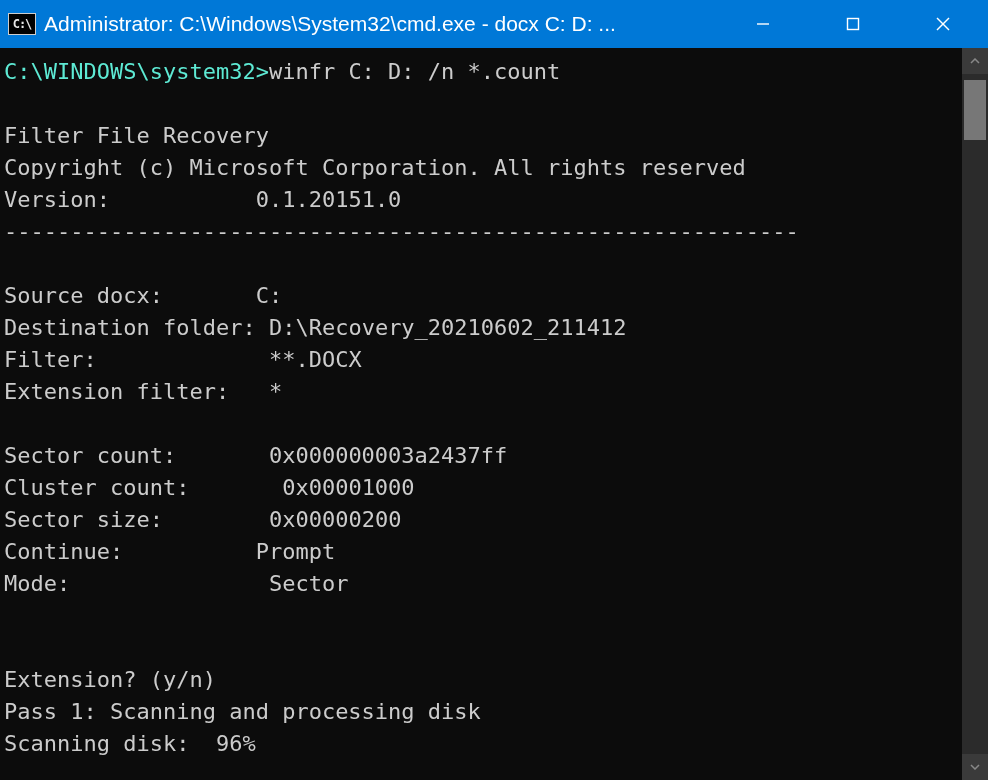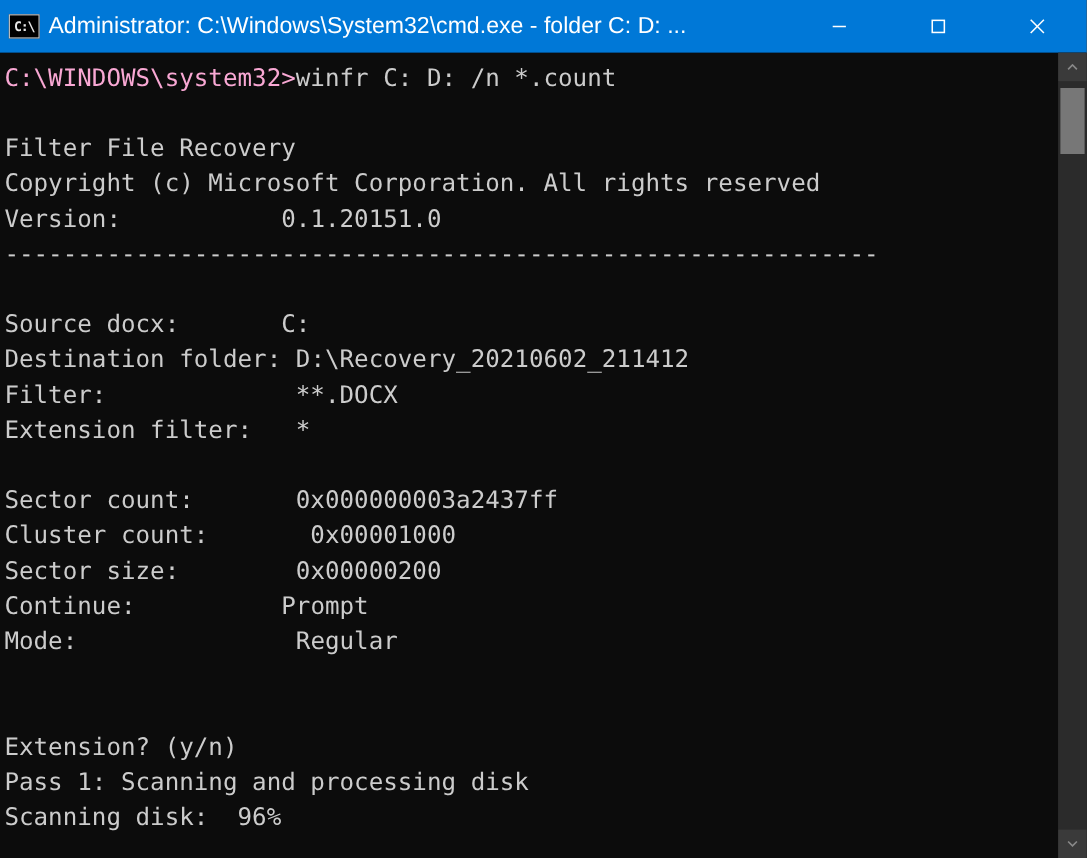--- a/index.html
+++ b/index.html
@@ -60,32 +60,32 @@
     background: #3a3a3a;
     display: flex; align-items: center; justify-content: center;
     color: #999;
     font-size: 12px;
   }
   .scroll-track { flex: 1 1 auto; position: relative; background: #2b2b2b; }
   .scroll-thumb {
     position: absolute; top: 6px; left: 2px; right: 2px; height: 60px;
     background: #777;
   }
-  .prompt-line .prompt { color: #f9a8d4; }
+  .prompt-line .prompt { color: #5eead4; }
 </style>
 </head>
 <body>
 
 <div class="window">
 
   <div class="titlebar">
     <div class="app-icon">
         <span>C:\</span>
       </div>
-    <div class="title-text">Administrator: C:\Windows\System32\cmd.exe - folder  C: D: ...</div>
+    <div class="title-text">Administrator: C:\Windows\System32\cmd.exe - docx  C: D: ...</div>
     <div class="spacer"></div>
     <div class="winctl">
       <svg width="14" height="14" viewBox="0 0 14 14">
           <line x1="1" y1="7" x2="13" y2="7"></line>
         </svg>
     </div>
     <div class="winctl">
       <svg width="14" height="14" viewBox="0 0 14 14">
           <rect x="1.5" y="1.5" width="11" height="11"></rect>
         </svg>
@@ -108,21 +108,21 @@
 
 <span>Source docx:</span>       <span>C:</span>
 <span>Destination folder:</span> <span>D:\Recovery_20210602_211412</span>
 <span>Filter:</span>             <span>**.DOCX</span>
 <span>Extension filter:</span>   <span>*</span>
 
 <span>Sector count:</span>       <span>0x000000003a2437ff</span>
 <span>Cluster count:</span>       <span>0x00001000</span>
 <span>Sector size:</span>        <span>0x00000200</span>
 <span>Continue:</span>          <span>Prompt</span>
-<span>Mode:</span>               <span>Regular</span>
+<span>Mode:</span>               <span>Sector</span>
 
 
 <span>Extension? (y/n)</span>
 <span>Pass 1: Scanning and processing disk</span>
 <span>Scanning disk:  96%</span></div>
 
     <div class="scrollbar">
       <div class="scroll-arrow">
         <svg width="10" height="6" viewBox="0 0 10 6">
             <path d="M1 5 L5 1 L9 5" stroke="#888" stroke-width="1.5" fill="none"></path>

